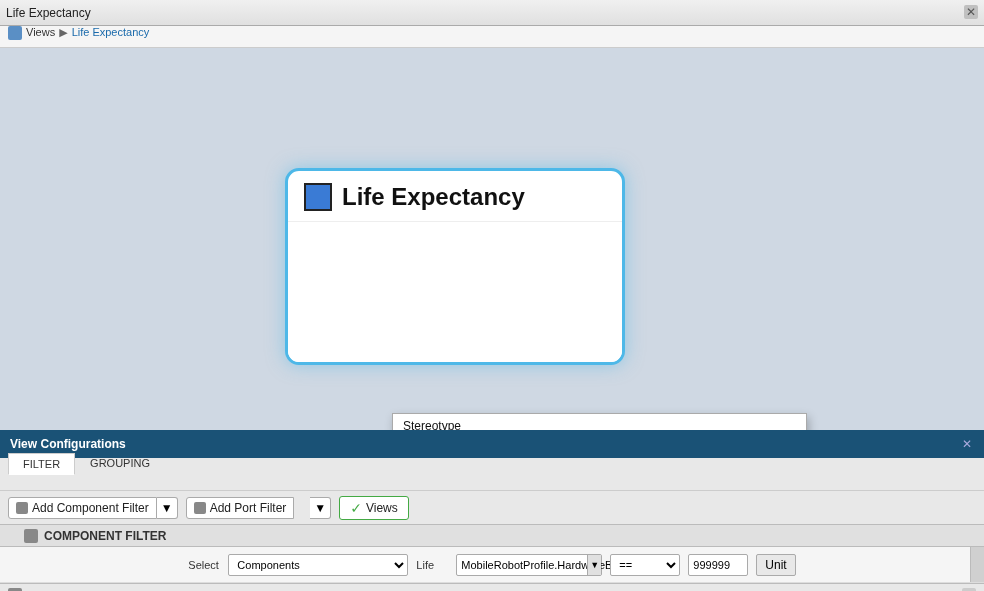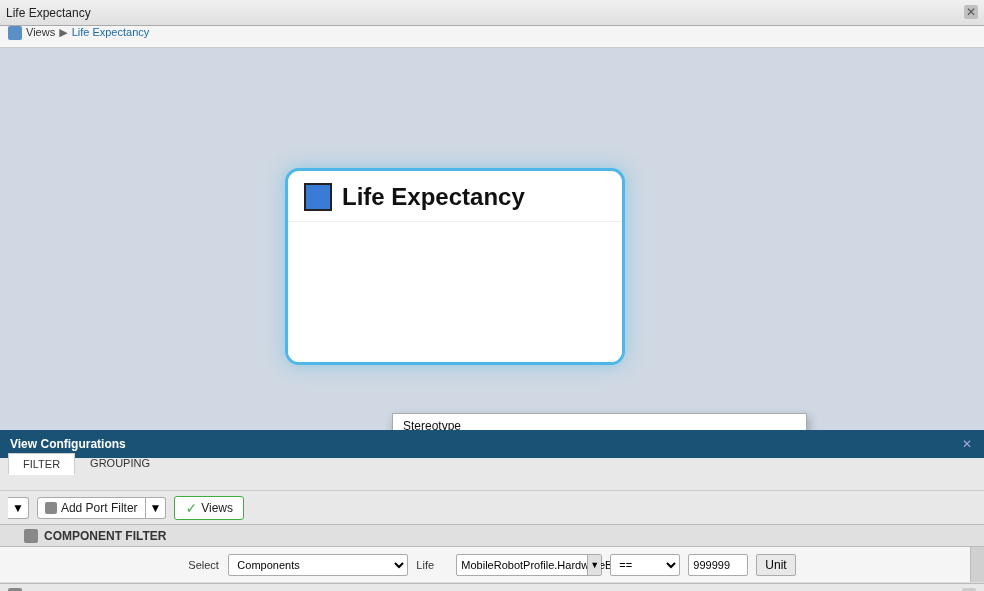--- a/index.html
+++ b/index.html
@@ -370,25 +370,29 @@
     </div>
   </div>
 
   <div class="tab-bar" id="tab-bar">
       <div class="tab active">FILTER</div>
       <div class="tab">GROUPING</div>
     </div>
 
   <div class="toolbar">
     <div style="display:flex;align-items:center;gap:0">
+      <button class="toolbar-btn" style="border-radius:3px 0 0 3px">
+        <span style="background:#888;width:12px;height:12px;border-radius:2px;display:inline-block"></span>
+        <span>Add Component Filter</span>
+      </button>
       <button class="toolbar-btn-arrow">
         <span>▼</span>
       </button>
     </div>
-    <div style="display:flex;align-items:center;gap:0">
+    <div style="display:flex;align-items:center;gap:16px">
       <button class="toolbar-btn" style="border-radius:3px 0 0 3px">
         <span style="background:#888;width:12px;height:12px;border-radius:2px;display:inline-block"></span>
         <span>Add Port Filter</span>
       </button>
       <button class="toolbar-btn-arrow">
         <span>▼</span>
       </button>
     </div>
     <button class="apply-btn">
       <span class="apply-btn-icon">✓</span>

